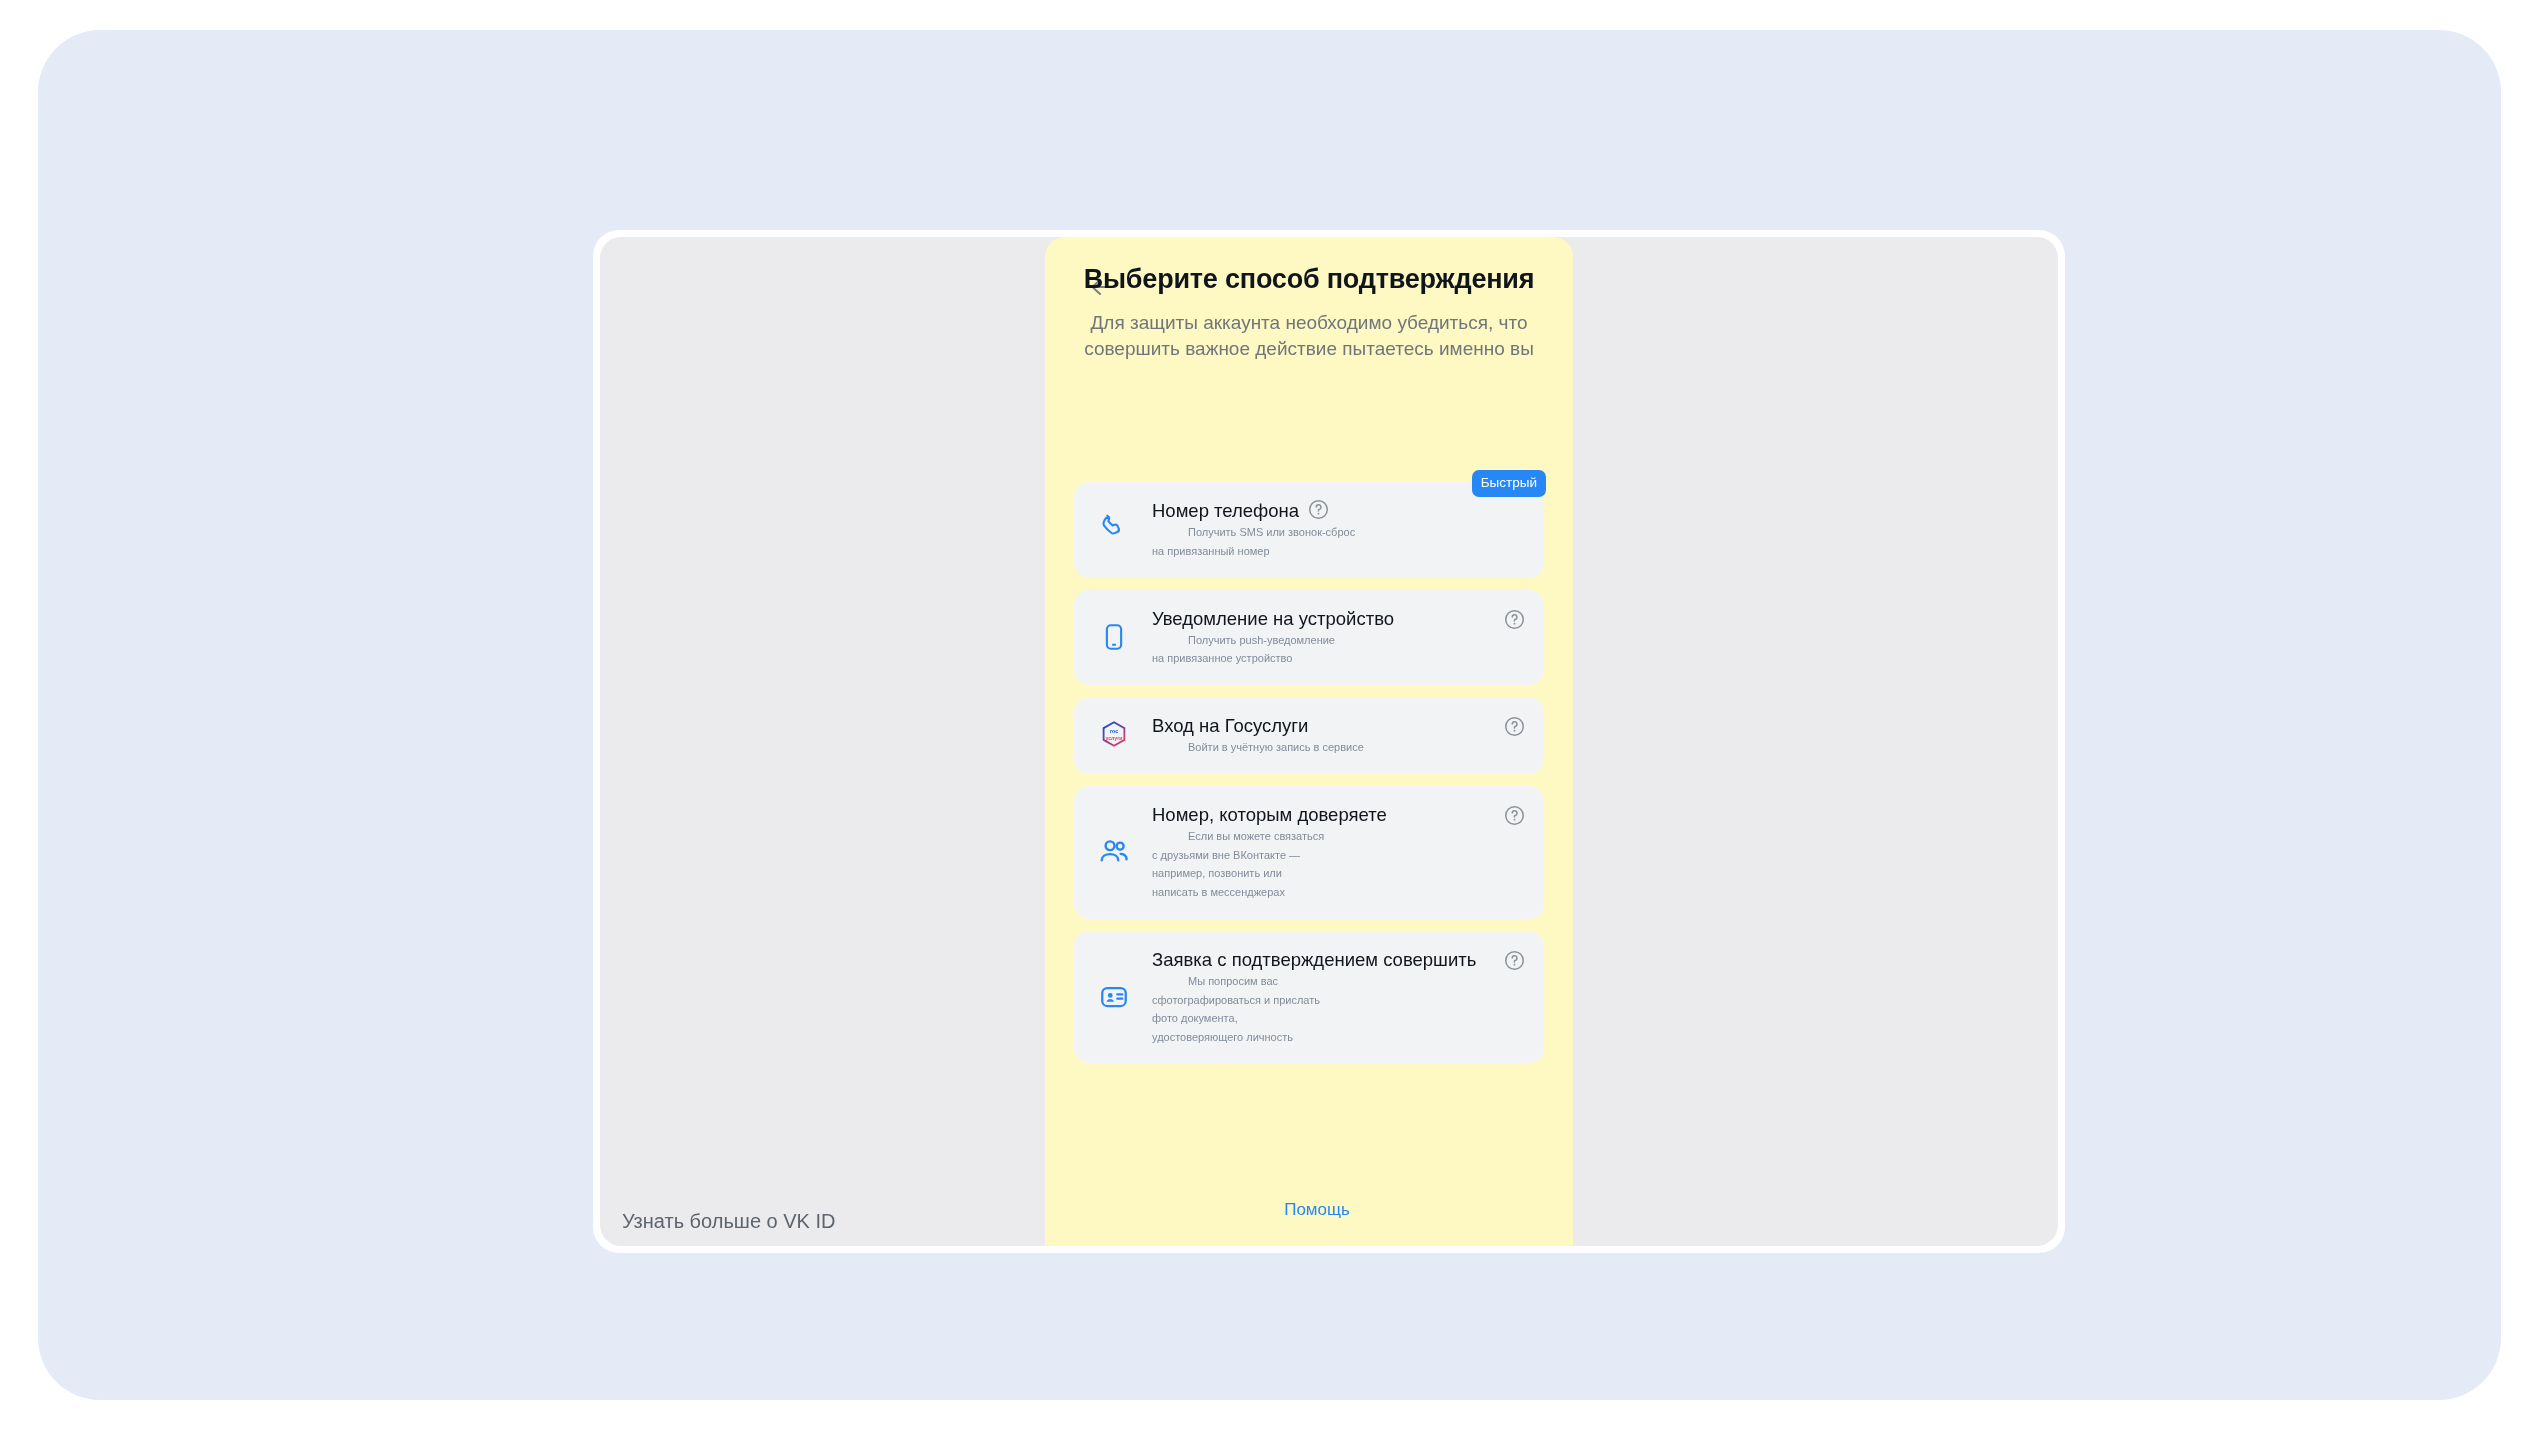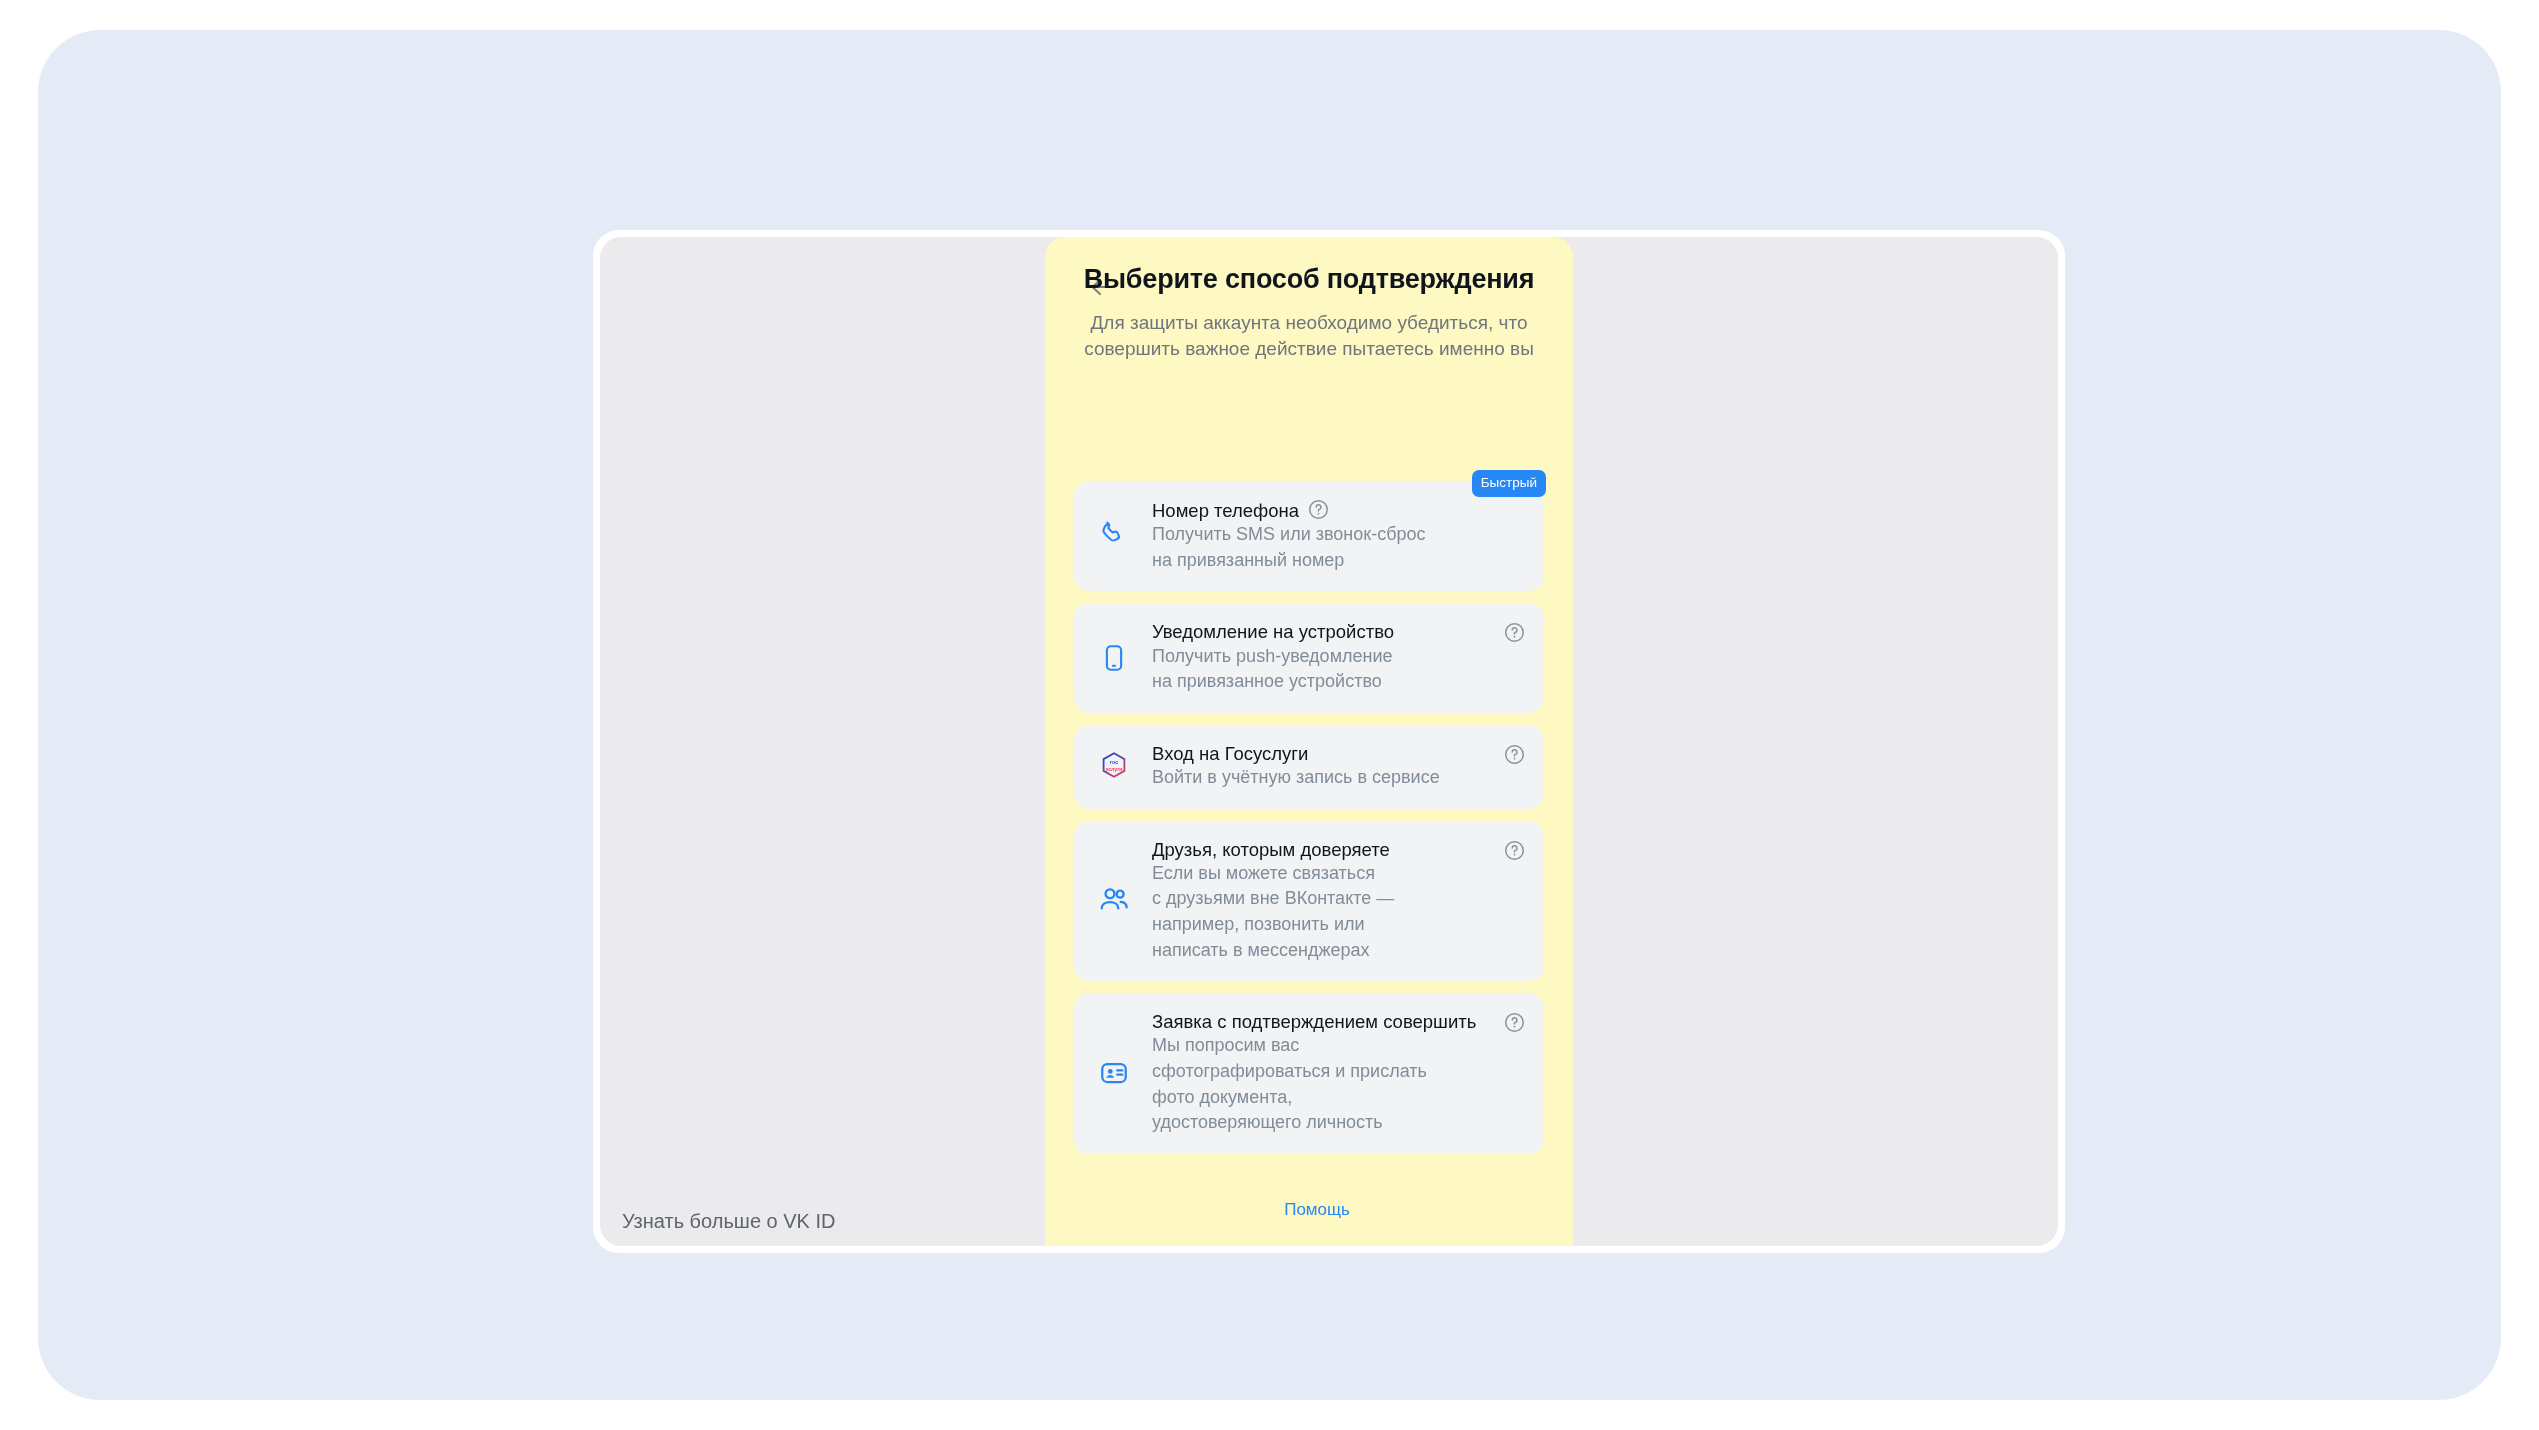--- a/index.html
+++ b/index.html
@@ -104,25 +104,26 @@
     gap: 9px;
   }
   .option-title {
     font-size: 18.5px;
     font-weight: 400;
     color: #10151c;
     line-height: 1.26;
   }
   .option-desc {
     margin-top: 5px;
-    font-size: 18px;
+    font-size: 11px;
     font-weight: 400;
     color: #818c99;
     line-height: 1.42;
     white-space: pre-line;
+    margin-left: 36px;
   }
   
   .help-icon { flex: 0 0 auto; width: 21px; height: 21px; cursor: pointer; }
   .help-icon.corner {
     position: absolute;
     right: 19px; top: 19px;
   }
   
   .badge {
     position: absolute;
@@ -258,21 +259,21 @@
             <span class="option-icon">
               <svg width="32" height="32" viewBox="0 0 24 24" fill="none">
                 <circle cx="9" cy="7.3" r="3.3" stroke="#2787f5" stroke-width="1.8"></circle>
                 <circle cx="16.6" cy="7.6" r="2.6" stroke="#2787f5" stroke-width="1.8"></circle>
                 <path d="M2.8 18.2c0-2.9 2.8-4.6 6.2-4.6s6.2 1.7 6.2 4.6" stroke="#2787f5" stroke-width="1.8" stroke-linecap="round"></path>
                 <path d="M17 13.4c2.6.2 4.4 1.8 4.4 4.1" stroke="#2787f5" stroke-width="1.8" stroke-linecap="round"></path>
               </svg>
             </span>
             <span class="option-body">
               <span class="option-title-row">
-                <span class="option-title">Друзья, которым доверяете</span>
+                <span class="option-title">Номер, которым доверяете</span>
               </span>
               <span class="option-desc">Если вы можете связаться
 с друзьями вне ВКонтакте —
 например, позвонить или
 написать в мессенджерах</span>
             </span>
           </div>
 
           <div class="option-card">
             <svg class="help-icon corner" viewBox="0 0 24 24" fill="none">

